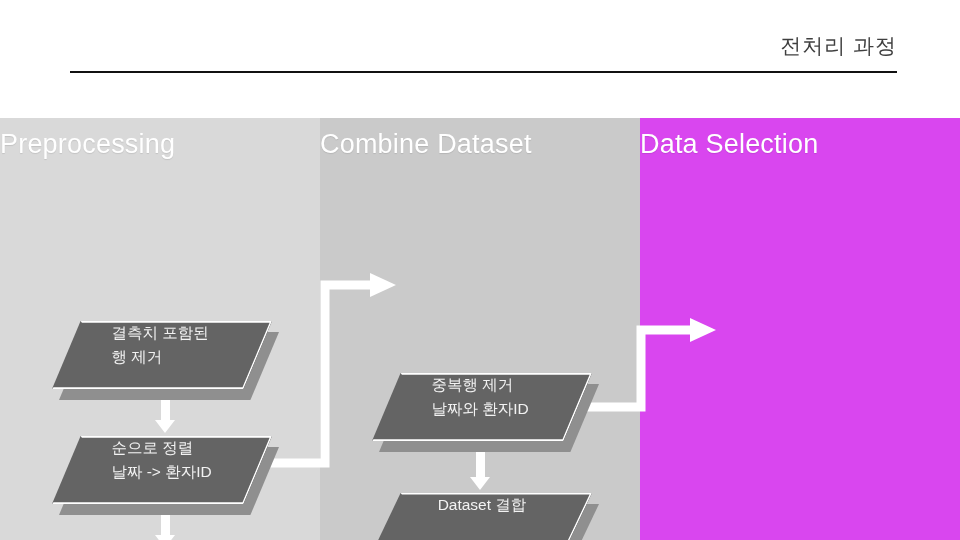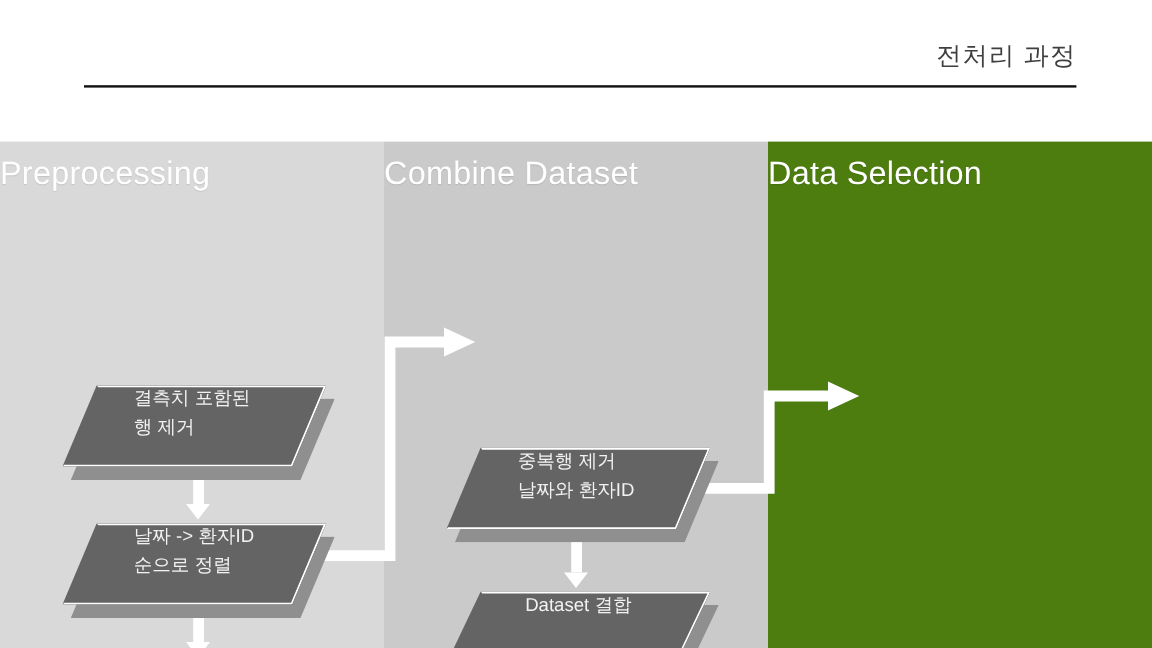--- a/index.html
+++ b/index.html
@@ -20,21 +20,21 @@
   .title-rule {
     position: absolute; left: 70px; top: 71px; width: 827px; height: 2px;
     background: #111111;
   }
 
   
   .bands { position: absolute; left:0; top:118px; width:960px; height:422px; }
   .band { position: absolute; top: 0; height: 422px; }
   .band.b1 { left: 0px;   width: 320px; background: #d9d9d9; }
   .band.b2 { left: 320px; width: 320px; background: #cacaca; }
-  .band.b3 { left: 640px; width: 320px; background: #4d7c0f; }
+  .band.b3 { left: 640px; width: 320px; background: #d946ef; }
 
   .band-title {
     position: absolute; top: 11px; width: 100%;
     color: #ffffff;
     font-size: 27px; font-weight: 400; letter-spacing: .2px;
     text-shadow: 0 1px 1px rgba(0,0,0,.10);
   }
 
   
   .node { position: absolute; }
@@ -148,22 +148,22 @@
       <div class="label">
         <span class="ln">결측치 포함된</span>
         <span class="ln">행 제거</span>
       </div>
     </div>
 
     <div class="node" id="node-sort">
       <div class="shadow"></div>
       <div class="face"></div>
       <div class="label">
+        <span class="ln">순으로 정렬</span>
         <span class="ln">날짜 -&gt; 환자ID</span>
-        <span class="ln">순으로 정렬</span>
       </div>
     </div>
 
     <div class="node" id="node-dedup">
       <div class="shadow"></div>
       <div class="face"></div>
       <div class="label">
         <span class="ln">중복행 제거</span>
         <span class="ln">날짜와 환자ID</span>
       </div>

